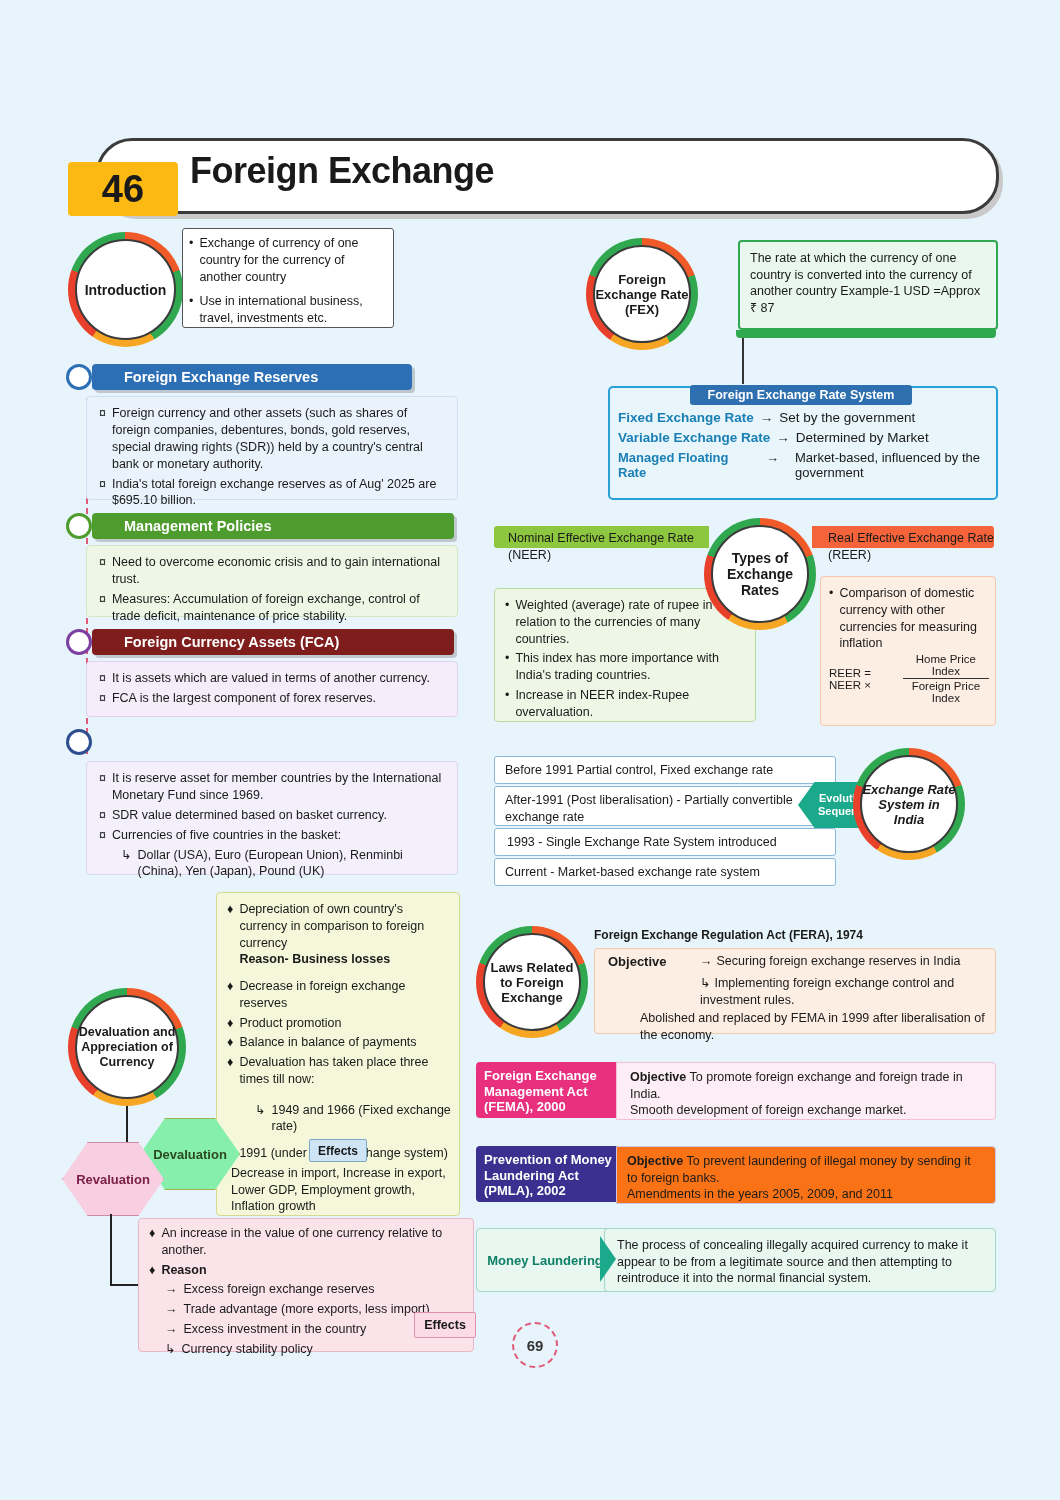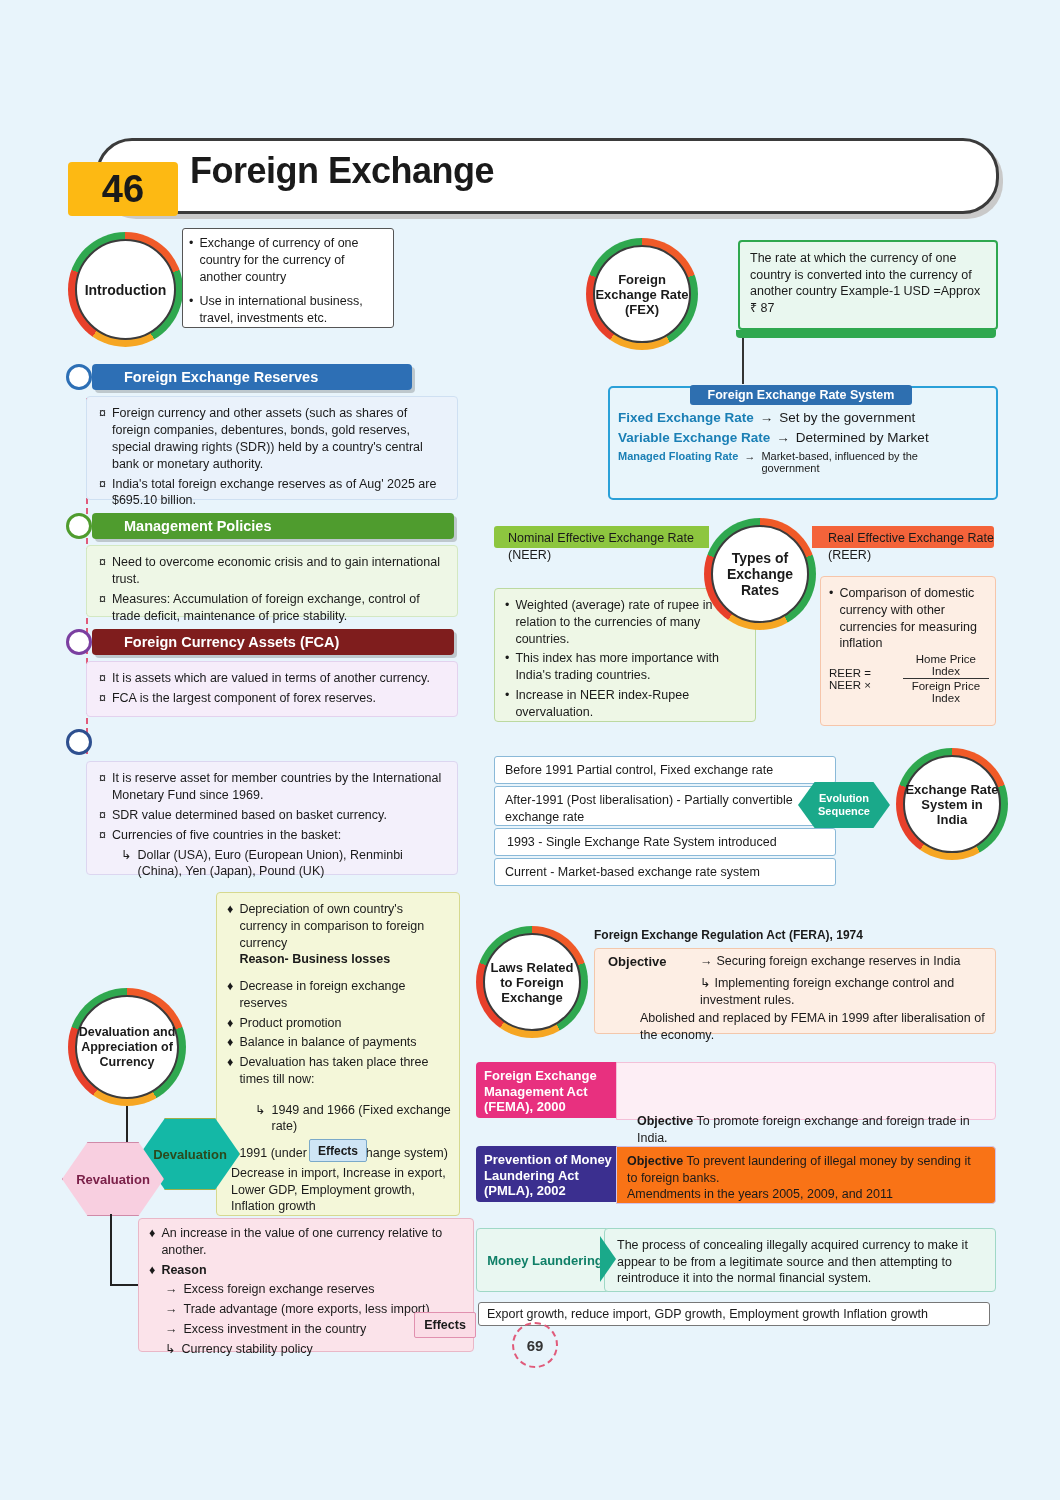--- a/index.html
+++ b/index.html
@@ -180,21 +180,21 @@
     <div style="display:flex;gap:6px;font-size:13.5px;margin-bottom:5px;">
       <b style="color:#1a7fb5;">Fixed Exchange Rate</b>
         <span>→</span>
         <span>Set by the government</span>
     </div>
     <div style="display:flex;gap:6px;font-size:13.5px;margin-bottom:5px;">
       <b style="color:#1a7fb5;">Variable Exchange Rate</b>
         <span>→</span>
         <span>Determined by Market</span>
     </div>
-    <div style="display:flex;gap:6px;font-size:11px;">
+    <div style="display:flex;gap:16px;font-size:13px;">
       <b style="color:#1a7fb5;">Managed Floating Rate</b>
         <span>→</span>
         <span style="max-width:195px;">Market-based, influenced by the government</span>
     </div>
   </div>
 
   <div class="ring" style="left:704px;top:518px;width:112px;height:112px;z-index:5;">
     <div class="inner" style="font-size:14px;">Types of Exchange Rates</div>
   </div>
 
@@ -241,21 +241,21 @@
   <div class="abs" style="left:494px;top:786px;width:340px;height:38px;background:#fff;border:1px solid #8ab9d8;border-radius:3px;">
     <div class="abs txt" style="left:10px;top:5px;width:320px;">After-1991 (Post liberalisation) - Partially convertible exchange rate</div>
   </div>
   <div class="abs" style="left:494px;top:828px;width:340px;height:26px;background:#fff;border:1px solid #8ab9d8;border-radius:3px;">
     <div class="abs txt" style="left:12px;top:5px;">1993 - Single Exchange Rate System introduced</div>
   </div>
   <div class="abs" style="left:494px;top:858px;width:340px;height:26px;background:#fff;border:1px solid #8ab9d8;border-radius:3px;">
     <div class="abs txt" style="left:10px;top:5px;">Current - Market-based exchange rate system</div>
   </div>
   <div class="abs" style="left:798px;top:782px;width:92px;height:46px;background:#1aa98a;clip-path:polygon(18% 0,82% 0,100% 50%,82% 100%,18% 100%,0 50%);display:flex;align-items:center;justify-content:center;text-align:center;color:#fff;font-size:11px;font-weight:bold;line-height:1.15;">Evolution Sequence</div>
-  <div class="ring" style="left:896px;top:748px;width:112px;height:112px;">
+  <div class="ring" style="left:853px;top:748px;width:112px;height:112px;font-style:italic;">
     <div class="inner" style="font-size:13px;">Exchange Rate System in India</div>
   </div>
 
   <div class="abs" style="left:216px;top:892px;width:242px;height:322px;background:#f4f7d9;border:1px solid #d6d98f;border-radius:4px;">
     <div class="abs" style="left:10px;top:8px;width:224px;">
       <div class="li bul">
           <span class="mk">♦</span>
           <span><span>Depreciation of own country's currency in comparison to foreign currency</span><br><b>Reason- Business losses</b></span>
         </div>
       <div class="li bul" style="margin-top:10px;">
@@ -285,21 +285,21 @@
     </div>
     <div class="abs" style="left:92px;top:246px;width:56px;height:21px;background:#cfe5f5;border:1px solid #7aa9c9;border-radius:2px;display:flex;align-items:center;justify-content:center;font-size:12px;font-weight:bold;">Effects</div>
     <div class="abs txt" style="left:14px;top:272px;width:218px;">Decrease in import, Increase in export, Lower GDP, Employment growth, Inflation growth</div>
   </div>
 
   <div class="ring" style="left:68px;top:988px;width:118px;height:118px;">
     <div class="inner" style="font-size:12.5px;line-height:1.2;">Devaluation and Appreciation of Currency</div>
   </div>
   <div class="abs" style="left:126px;top:1106px;width:2px;height:90px;background:#222;"></div>
 
-  <div class="abs" style="left:140px;top:1118px;width:98px;height:70px;background:#14b8a6;border:1px solid #9fb04a;clip-path:polygon(25% 0,75% 0,100% 50%,75% 100%,25% 100%,0 50%);display:flex;align-items:center;justify-content:center;font-size:13px;font-weight:bold;color:#2b4a1c;">Devaluation</div>
+  <div class="abs" style="left:140px;top:1118px;width:98px;height:70px;background:#86efac;border:1px solid #9fb04a;clip-path:polygon(25% 0,75% 0,100% 50%,75% 100%,25% 100%,0 50%);display:flex;align-items:center;justify-content:center;font-size:13px;font-weight:bold;color:#2b4a1c;">Devaluation</div>
   <div class="abs" style="left:62px;top:1142px;width:100px;height:72px;background:#f8cfe0;border:1px solid #d08aa8;clip-path:polygon(25% 0,75% 0,100% 50%,75% 100%,25% 100%,0 50%);display:flex;align-items:center;justify-content:center;font-size:13px;font-weight:bold;color:#7a2048;">Revaluation</div>
   <div class="abs" style="left:110px;top:1214px;width:2px;height:72px;background:#222;"></div>
   <div class="abs" style="left:110px;top:1284px;width:30px;height:2px;background:#222;"></div>
 
   <div class="abs" style="left:138px;top:1218px;width:334px;height:132px;background:#fbe3ea;border:1px solid #e9b7c7;border-radius:4px;">
     <div class="abs" style="left:10px;top:6px;width:310px;">
       <div class="li bul">
           <span class="mk">♦</span>
           <span>An increase in the value of one currency relative to another.</span>
         </div>
@@ -319,36 +319,35 @@
           <span class="mk">→</span>
           <span>Excess investment in the country</span>
         </div>
       <div class="li bul" style="margin-left:16px;">
           <span class="mk">↳</span>
           <span>Currency stability policy</span>
         </div>
     </div>
   </div>
   <div class="abs" style="left:414px;top:1312px;width:60px;height:24px;background:#fbdce6;border:1px solid #e190af;border-radius:2px;display:flex;align-items:center;justify-content:center;font-size:12.5px;font-weight:bold;">Effects</div>
-  <div class="abs" style="left:478px;top:1302px;width:512px;height:24px;background:#fff;border:1px solid #777;border-radius:3px;display:flex;align-items:center;padding-left:8px;box-sizing:border-box;font-size:12.5px;">Export growth, reduce import, GDP growth, Employment growth Inflation growth</div>
 
   <div class="ring" style="left:476px;top:926px;width:112px;height:112px;">
     <div class="inner" style="font-size:13px;">Laws Related to Foreign Exchange</div>
   </div>
 
   <div class="abs" style="left:594px;top:928px;font-size:12px;font-weight:bold;">Foreign Exchange Regulation Act (FERA), 1974</div>
   <div class="abs" style="left:594px;top:948px;width:400px;height:84px;background:#fdeee4;border:1px solid #f3c7ab;border-radius:4px;"></div>
   <div class="abs" style="left:608px;top:954px;font-size:13px;font-weight:bold;">Objective</div>
   <div class="abs txt" style="left:700px;top:953px;width:288px;"><span style="margin-right:4px;">→</span><span>Securing foreign exchange reserves in India</span></div>
   <div class="abs txt" style="left:700px;top:975px;width:288px;"><span style="margin-right:4px;">↳</span><span>Implementing foreign exchange control and investment rules.</span></div>
   <div class="abs txt" style="left:640px;top:1010px;width:350px;">Abolished and replaced by FEMA in 1999 after liberalisation of the economy.</div>
 
   <div class="abs" style="left:476px;top:1062px;width:150px;height:56px;background:#e8307f;border-radius:4px 0 0 4px;color:#fff;font-size:13px;font-weight:bold;padding:6px 8px;box-sizing:border-box;line-height:1.2;">Foreign Exchange Management Act (FEMA), 2000</div>
   <div class="abs" style="left:616px;top:1062px;width:378px;height:56px;background:#fdeef5;border:1px solid #f3c0d8;border-radius:0 4px 4px 0;">
-    <div class="abs txt" style="left:20px;top:6px;width:356px;margin-top:44px;">
+    <div class="abs txt" style="left:13px;top:6px;width:356px;">
       <b>Objective</b> <span>To promote foreign exchange and foreign trade in India.</span><br><span>Smooth development of foreign exchange market.</span>
     </div>
   </div>
 
   <div class="abs" style="left:476px;top:1146px;width:150px;height:56px;background:#3b2f8f;border-radius:4px 0 0 4px;color:#fff;font-size:13px;font-weight:bold;padding:6px 8px;box-sizing:border-box;line-height:1.2;">Prevention of Money Laundering Act (PMLA), 2002</div>
   <div class="abs" style="left:616px;top:1146px;width:378px;height:56px;background:#f97316;border:1px solid #cfc3ea;border-radius:0 4px 4px 0;">
     <div class="abs txt" style="left:10px;top:6px;width:356px;">
       <b>Objective</b> <span>To prevent laundering of illegal money by sending it to foreign banks.</span><br><span>Amendments in the years 2005, 2009, and 2011</span>
     </div>
   </div>

